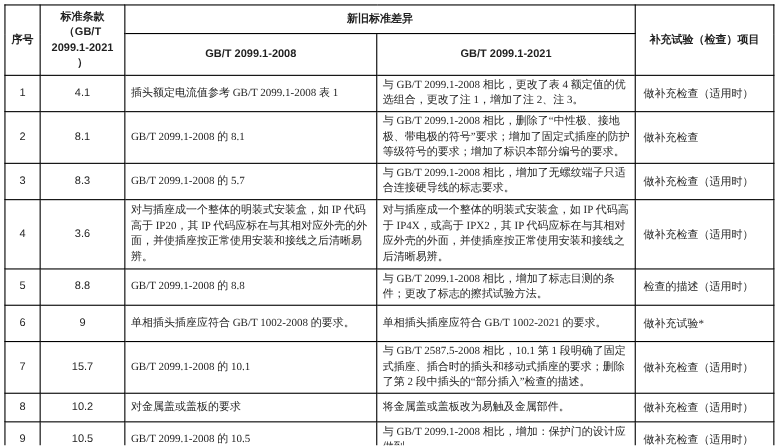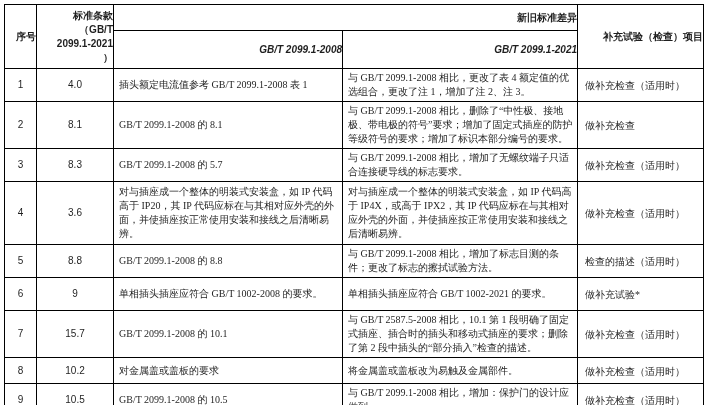--- a/index.html
+++ b/index.html
@@ -22,41 +22,41 @@
   table.std td, table.std th {
     border: 1px solid #000000;
     vertical-align: middle;
     font-size: 10px;
     line-height: 14px;
     overflow: hidden;
   }
   th {
     font-family: "Liberation Sans", "DejaVu Sans", sans-serif;
     font-weight: bold;
-    text-align: right;
+    text-align: center;
     font-size: 10.5px;
     line-height: 13px;
   }
   th.clause-head { white-space: pre-line; }
   td.c-no, td.c-clause {
     text-align: center;
     font-family: "Liberation Sans", "DejaVu Sans", sans-serif;
     font-size: 10px;
   }
   td.c-old, td.c-new {
     text-align: left;
     padding: 2px 4px 2px 5px;
   }
   td.c-sup {
     text-align: left;
     padding: 2px 4px 0 7px;
   }
   
   tr.hr1 { height: 26px; }
-  tr.hr2 { height: 38px; font-style: italic; }
+  tr.hr2 { height: 38px; }
   tr.r1 { height: 33px; }
   tr.r2 { height: 47px; }
   tr.r3 { height: 33px; }
   tr.r4 { height: 63px; }
   tr.r5 { height: 33px; }
   tr.r6 { height: 33px; }
   tr.r7 { height: 45px; }
   tr.r8 { height: 26px; }
   tr.r9 { height: 26px; }
 </style>
@@ -83,21 +83,21 @@
         <th rowspan="2">补充试验（检查）项目</th>
       </tr>
       <tr class="hr2">
         <th>GB/T 2099.1-2008</th>
         <th>GB/T 2099.1-2021</th>
       </tr>
     </thead>
     <tbody>
       <tr class="r1">
         <td class="c-no">1</td>
-        <td class="c-clause">4.0</td>
+        <td class="c-clause">4.1</td>
         <td class="c-old">插头额定电流值参考 GB/T 2099.1-2008 表 1</td>
         <td class="c-new">与 GB/T 2099.1-2008 相比，更改了表 4 额定值的优选组合，更改了注 1，增加了注 2、注 3。</td>
         <td class="c-sup">做补充检查（适用时）</td>
       </tr>
       <tr class="r2">
         <td class="c-no">2</td>
         <td class="c-clause">8.1</td>
         <td class="c-old">GB/T 2099.1-2008 的 8.1</td>
         <td class="c-new">与 GB/T 2099.1-2008 相比，删除了“中性极、接地极、带电极的符号”要求；增加了固定式插座的防护等级符号的要求；增加了标识本部分编号的要求。</td>
         <td class="c-sup">做补充检查</td>

